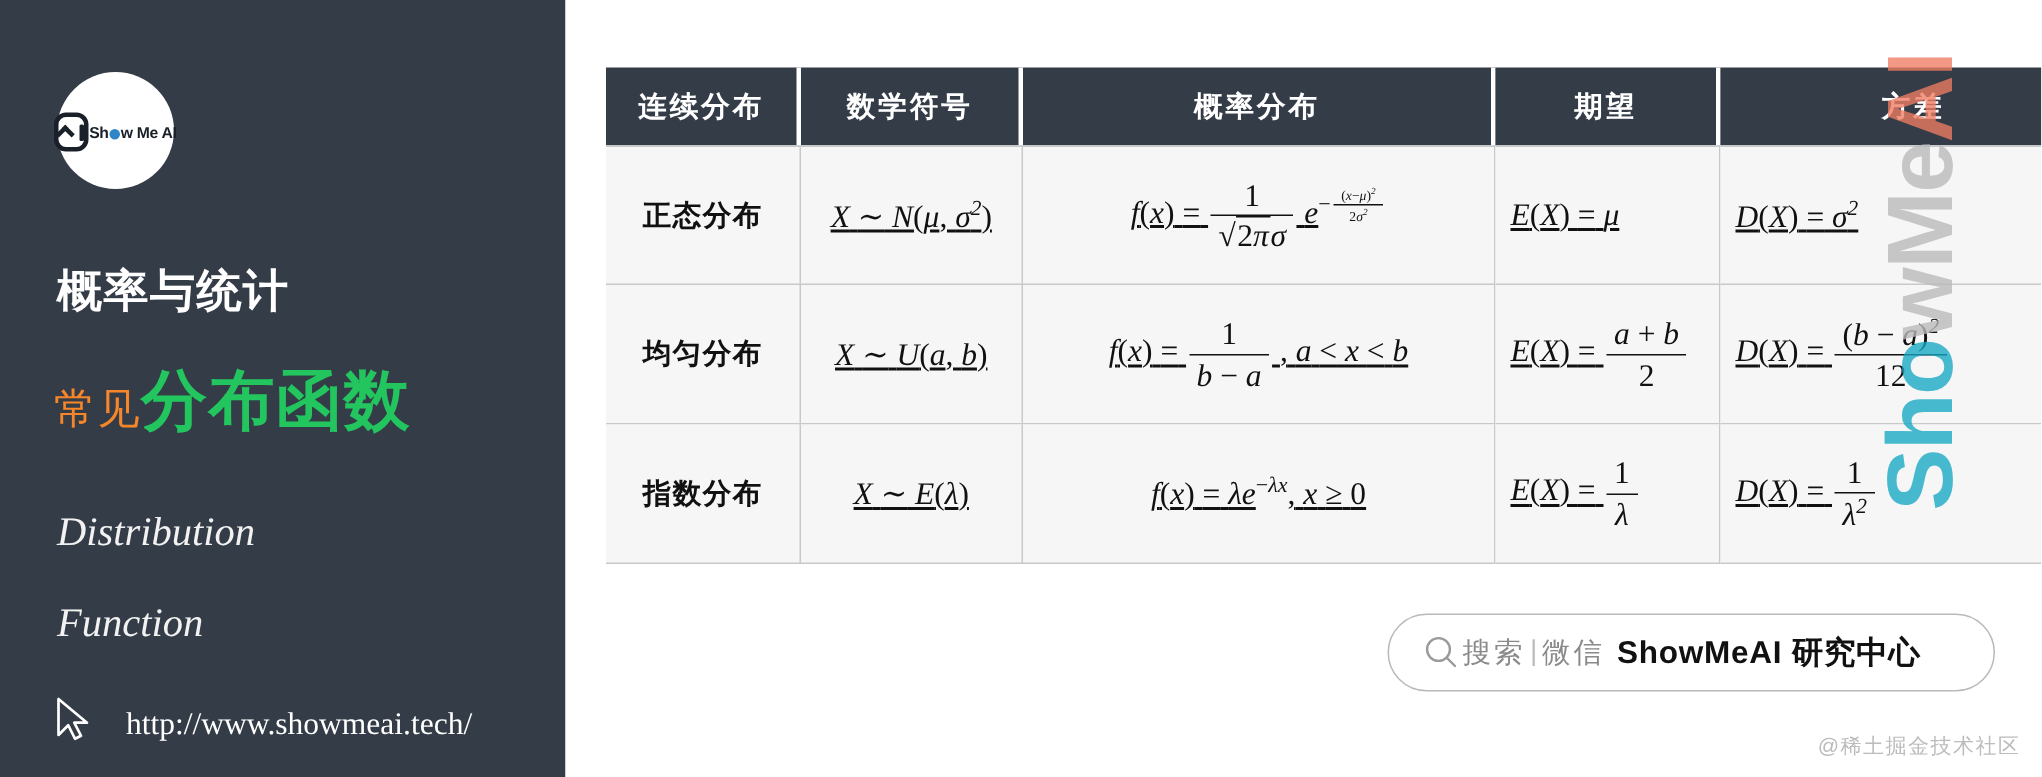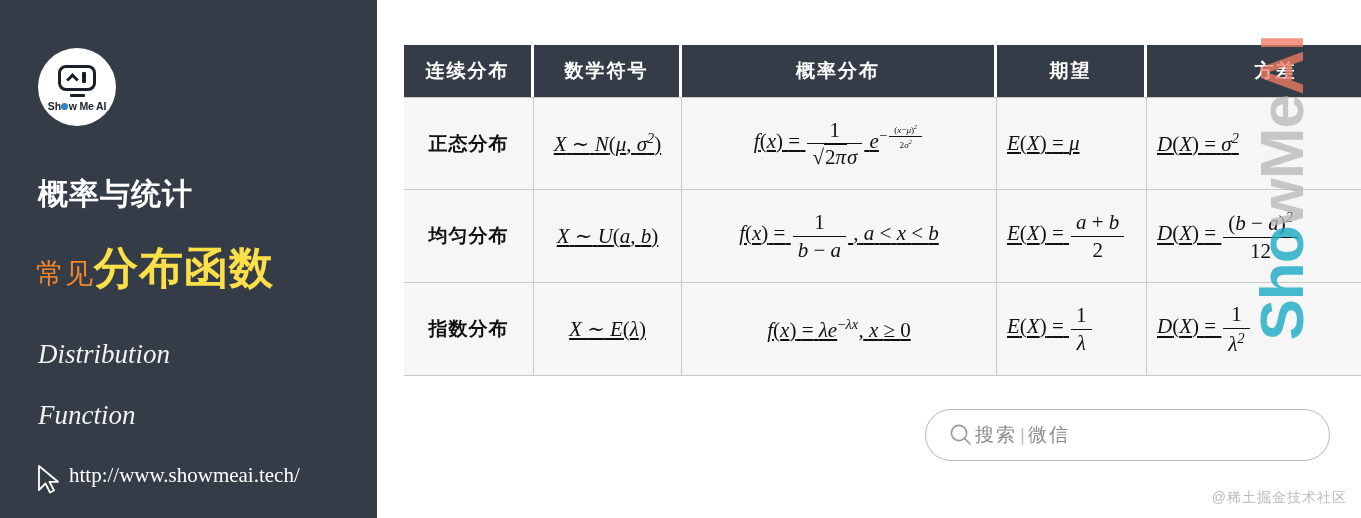--- a/index.html
+++ b/index.html
@@ -30,21 +30,21 @@
     overflow: hidden;
   }
 
   #logo-badge {
     position: absolute;
     left: 38px; top: 48px;
     width: 78px; height: 78px;
     border-radius: 50%;
     background: #ffffff;
     display: flex;
-    flex-direction: column;
+    flex-direction: row;
     align-items: center;
     justify-content: center;
   }
   #logo-face {
     width: 38px; height: 26px;
     border: 3.2px solid #1a2029;
     border-radius: 8px;
     display: flex;
     align-items: center;
     justify-content: center;
@@ -107,42 +107,42 @@
   }
   #sidebar-headline .small {
     font-size: 28px;
     font-weight: 400;
     color: #f5862a;
     letter-spacing: 1px;
   }
   #sidebar-headline .big {
     font-size: 44px;
     font-weight: 800;
-    color: #fde047;
+    color: #22c55e;
     letter-spacing: 1px;
   }
 
   .sidebar-en {
     position: absolute;
     left: 38px;
     font-family: "Liberation Serif", "DejaVu Serif", serif;
     font-style: italic;
     font-size: 27px;
     color: #f2f2f2;
     white-space: nowrap;
   }
   #sidebar-en1 { top: 339px; }
   #sidebar-en2 { top: 400px; }
 
   #sidebar-url-row {
     position: absolute;
     left: 34px; top: 463px;
     display: flex;
-    align-items: flex-start;
-    gap: 5px;
+    align-items: flex-end;
+    gap: 20px;
   }
   #cursor-icon { width: 30px; height: 32px; flex: none; }
   #sidebar-url {
     font-family: "Liberation Serif", "DejaVu Serif", serif;
     font-size: 21px;
     color: #ffffff;
     white-space: nowrap;
   }
 
   
@@ -452,18 +452,19 @@
     </div>
 
     <div id="search-pill">
       <svg id="search-icon" width="26" height="26" viewBox="0 0 26 26">
         <circle cx="11" cy="11" r="7.6" fill="none" stroke="#9a9a9a" stroke-width="1.6"></circle>
         <line x1="16.4" y1="16.4" x2="22" y2="22" stroke="#9a9a9a" stroke-width="1.6" stroke-linecap="round"></line>
       </svg>
       <span id="search-label">搜索</span>
       <span id="search-sep">|</span>
       <span id="search-channel">微信</span>
+      <span id="search-brand">ShowMeAI 研究中心</span>
     </div>
 
     <div id="attribution">@稀土掘金技术社区</div>
 
   </main>
 </div>
 
 </body></html>

